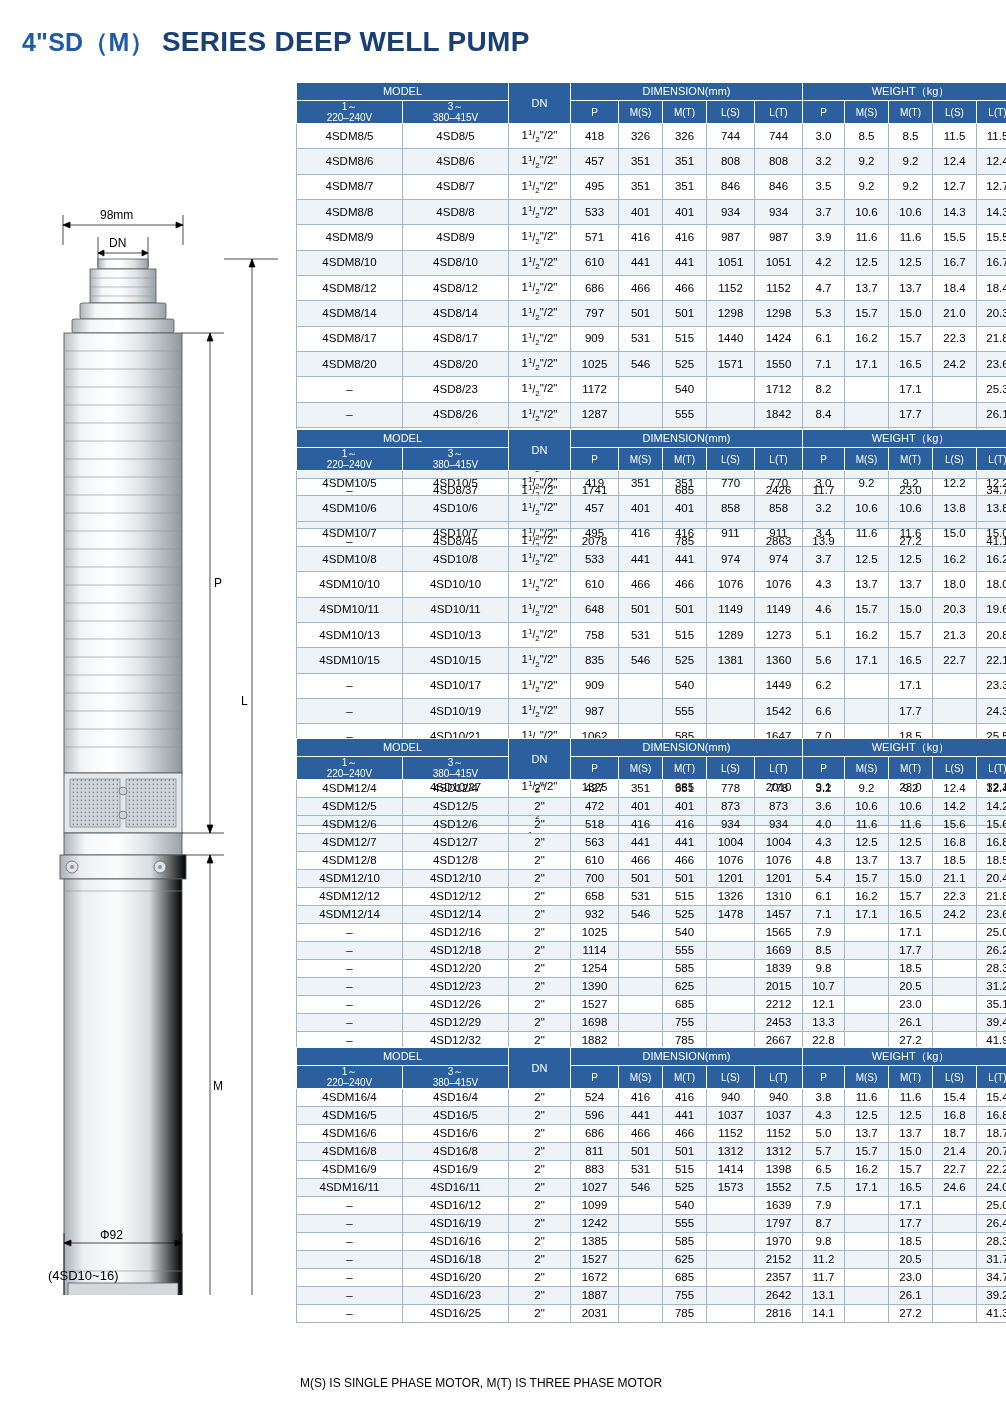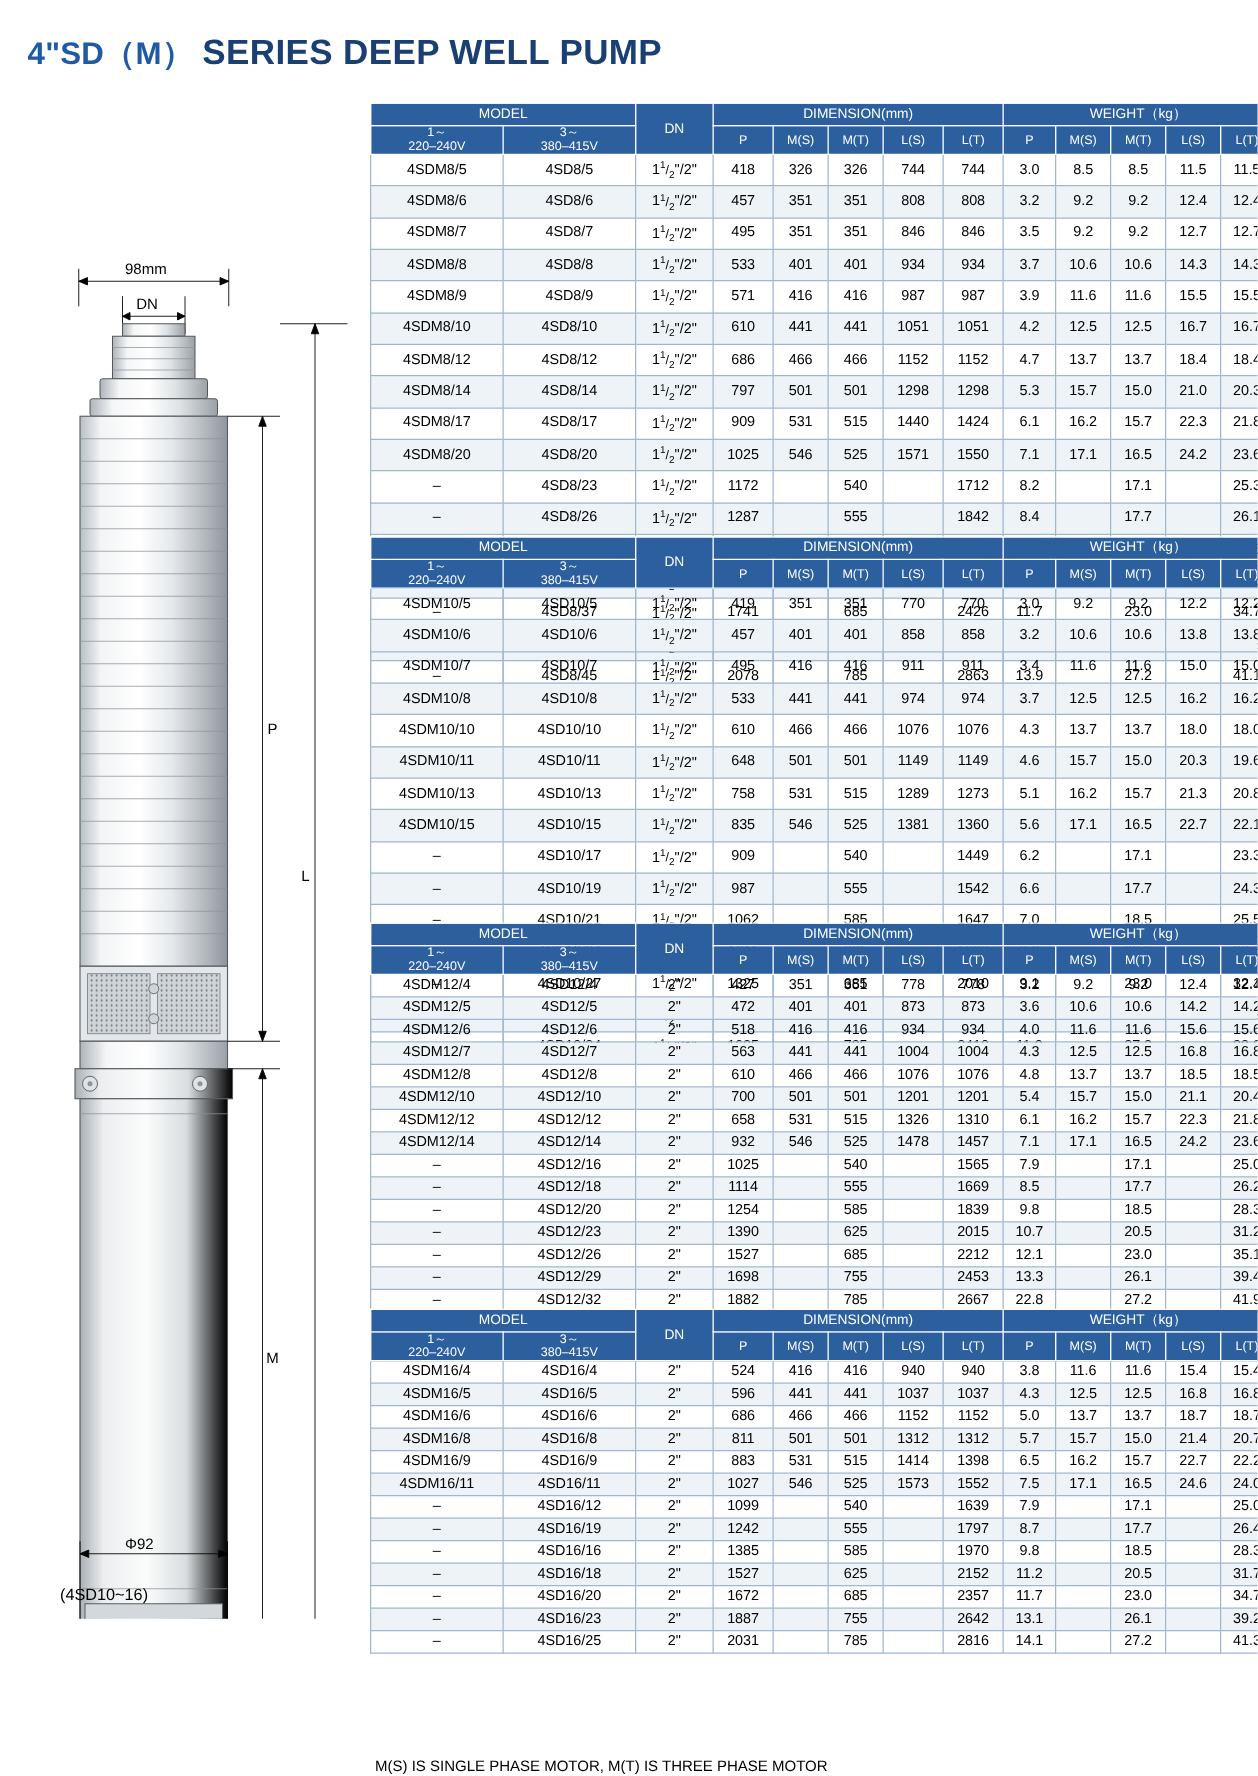--- a/index.html
+++ b/index.html
@@ -76,21 +76,21 @@
   col.c8{width:48px;}
   col.c9{width:42px;}
   col.c10{width:44px;}
   col.c11{width:44px;}
   col.c12{width:44px;}
   col.c13{width:42px;}
 
   
   #notes{
     position:absolute;left:300px;top:1374px;
-    font-size:12px;line-height:18px;color:#000;margin-top:30px;
+    font-size:12px;line-height:18px;color:#000;
   }
 </style>
 </head>
 <body>
 
 <div id="title">
   <span class="blue">4"SD（M）</span>
   <span class="dark">SERIES DEEP WELL PUMP</span>
 </div>
 

